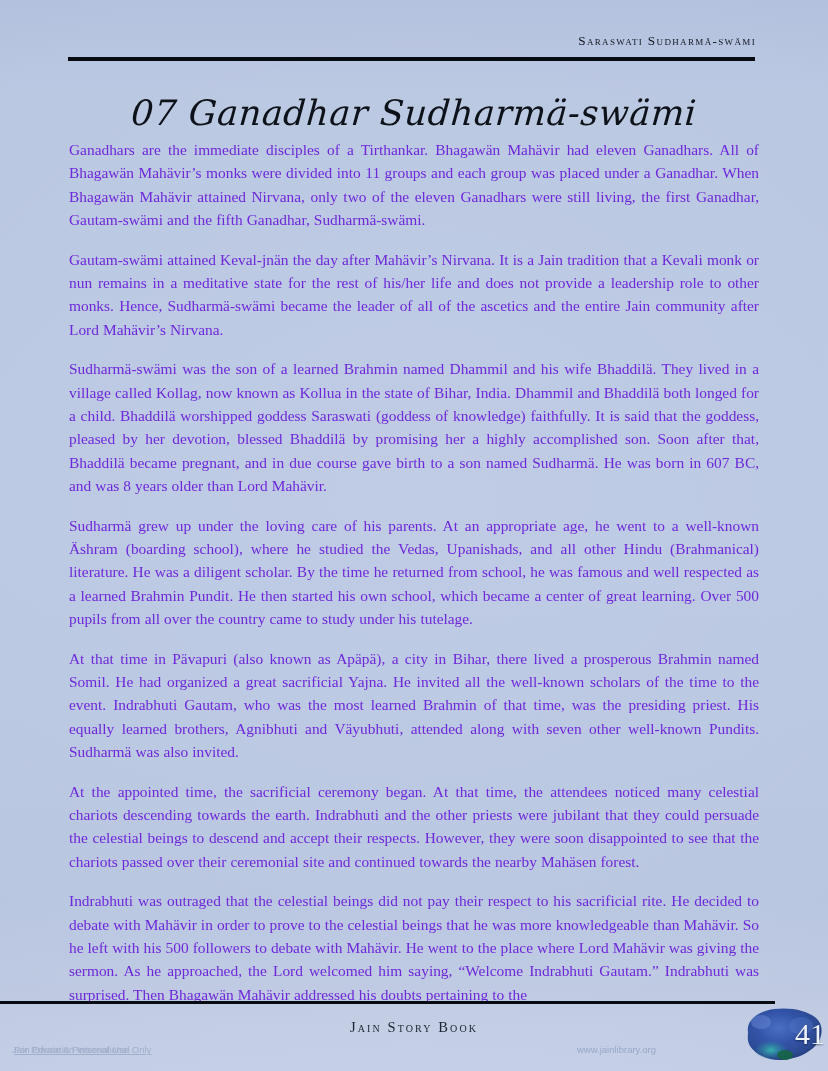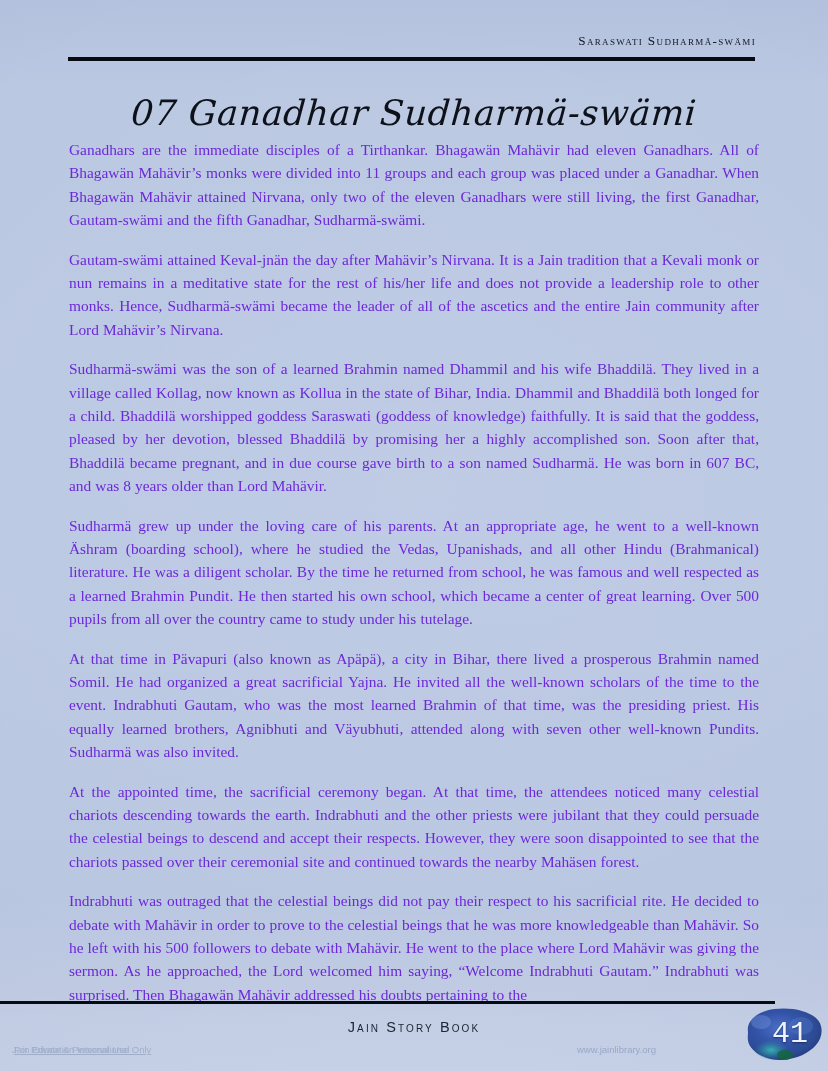--- a/index.html
+++ b/index.html
@@ -114,21 +114,21 @@
     height: 3px;
     background: #070a10;
   }
 
   .footer-title {
     position: absolute;
     top: 1019px;
     left: 0;
     width: 828px;
     text-align: center;
-    font-family: Liberation Sans, sans-serif;
+    font-family: Liberation Serif, serif;
     font-size: 14.5px;
     font-variant: small-caps;
     letter-spacing: 2.1px;
     color: #1b2432;
   }
 
   
   .watermark-row {
     position: absolute;
     top: 1044px;
@@ -175,22 +175,22 @@
     position: absolute;
     inset: 0;
     width: 84px;
     height: 58px;
   }
   .page-number-label {
     position: absolute;
     left: 0;
     top: 11px;
     width: 84px;
-    text-align: center;
-    font-family: Liberation Mono, monospace;
+    text-align: right;
+    font-family: Liberation Serif, serif;
     font-size: 30px;
     color: #eef3fb;
     text-shadow: 0 1px 2px rgba(10,20,50,0.55);
     padding-left: 14px;
     box-sizing: border-box;
   }
 </style>
 </head>
 <body>
 

